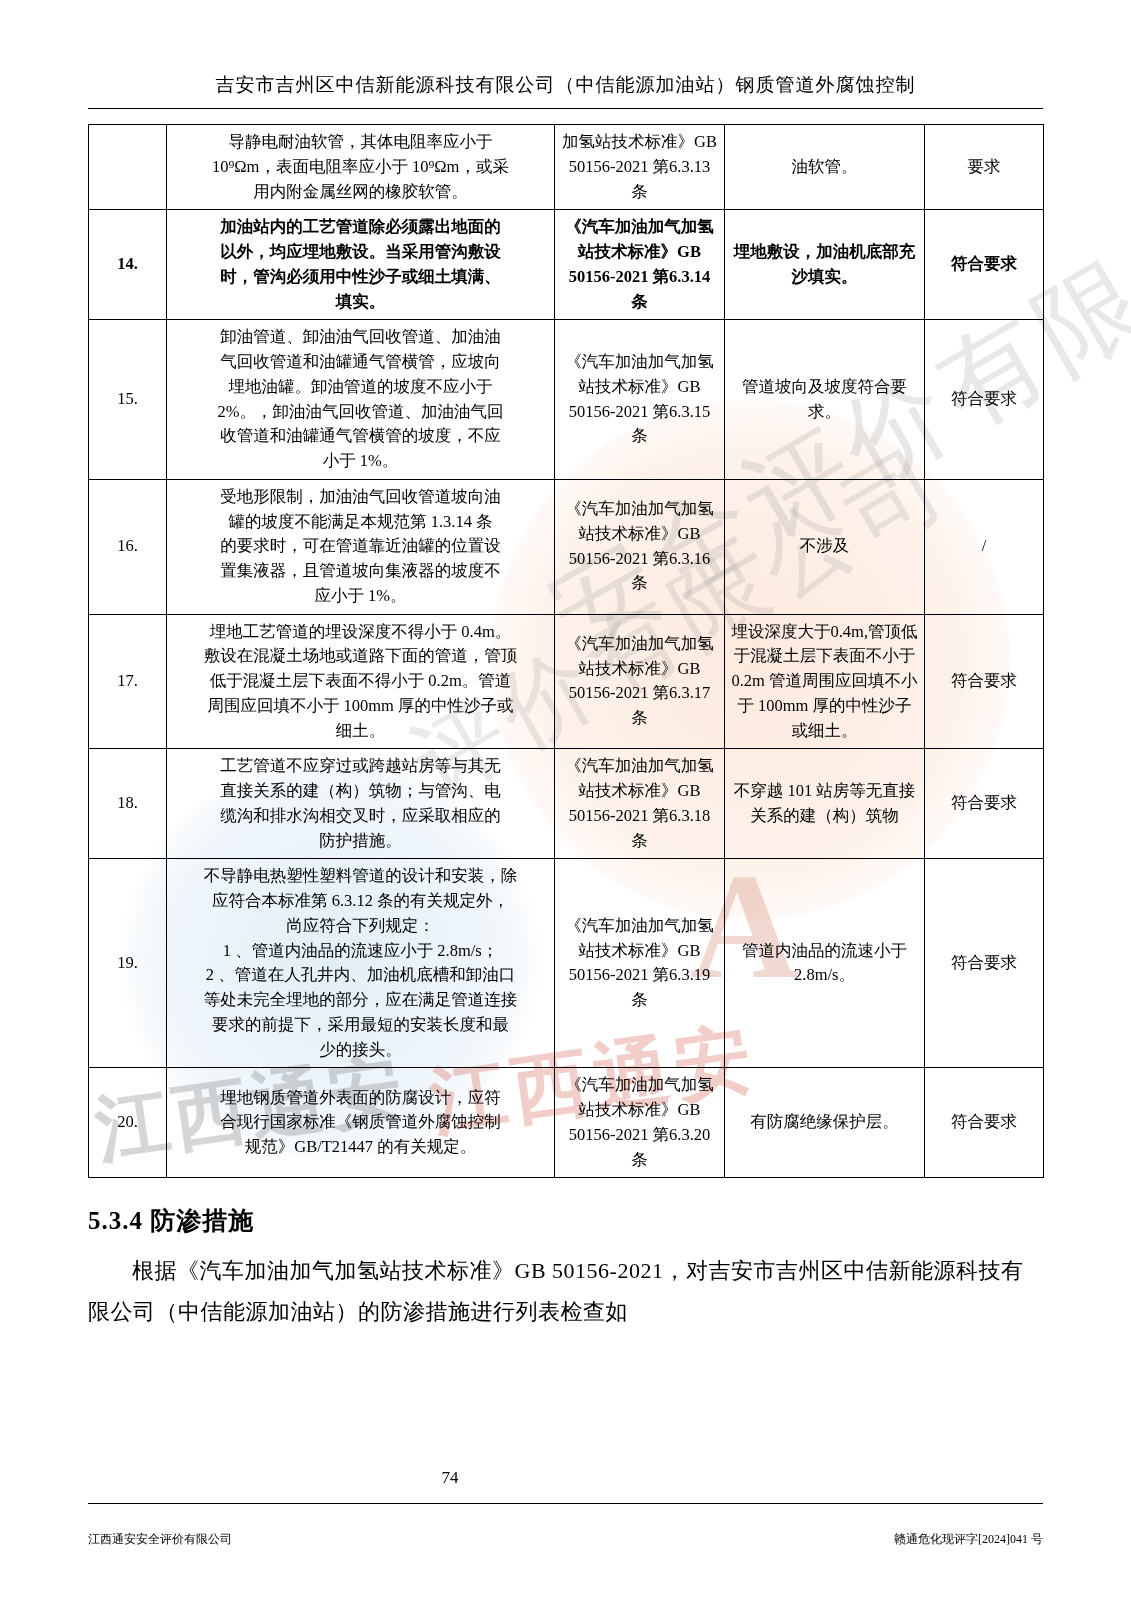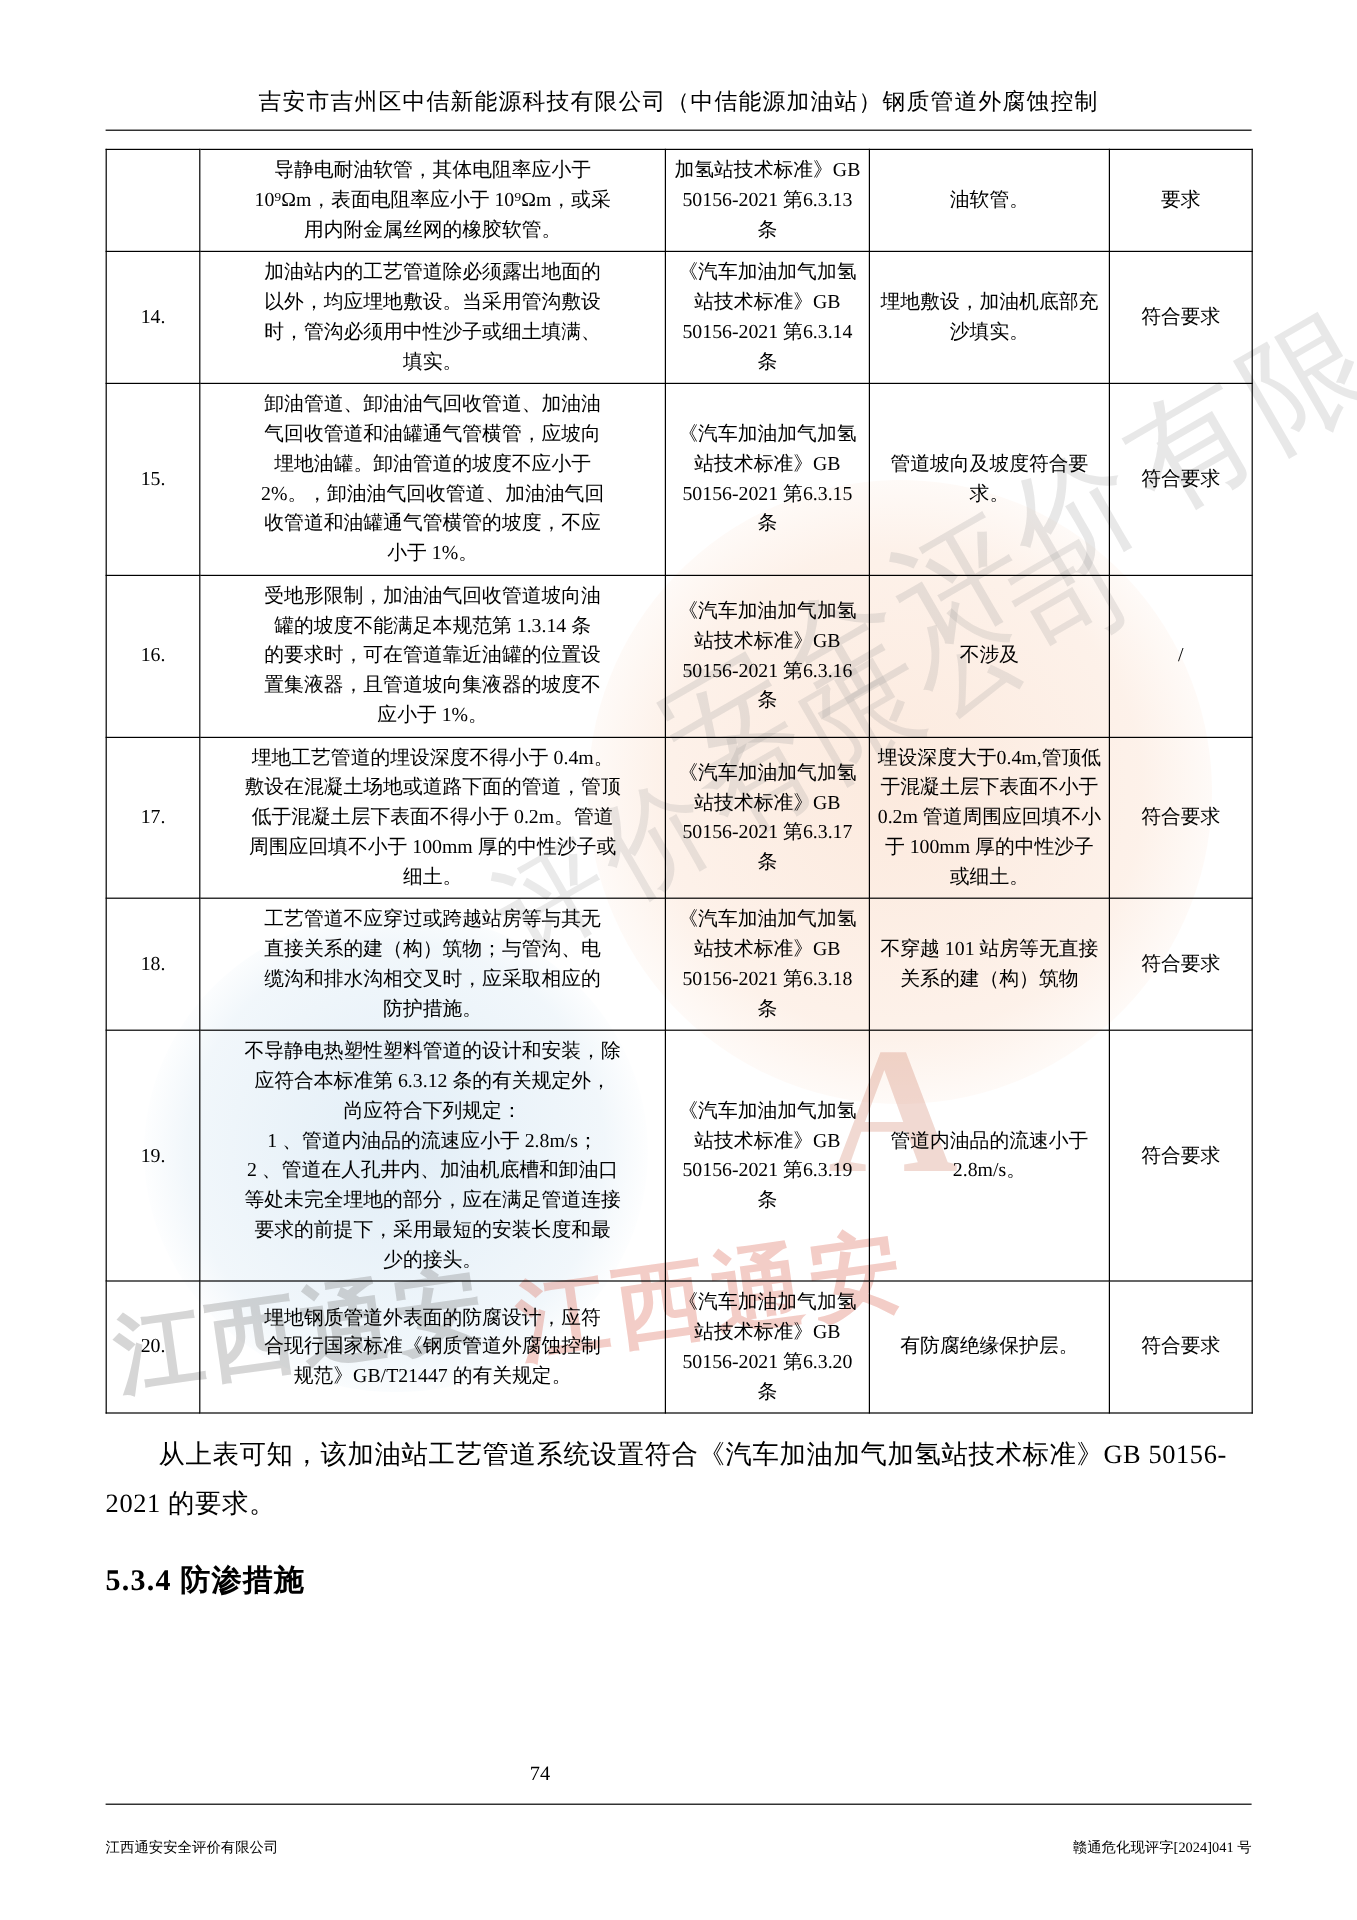--- a/index.html
+++ b/index.html
@@ -135,21 +135,21 @@
     text-align: center;
     font-family: "Liberation Serif", serif;
   }
   col.c-no    { width: 78px; }
   col.c-req   { width: 388px; }
   col.c-std   { width: 170px; }
   col.c-chk   { width: 200px; }
   col.c-res   { width: 119px; }
   td.req { text-align: center; }
   td.req .ind { display: block; }
-  td.bold { font-weight: normal; }
+  td.bold { font-weight: bold; }
   
   .para {
     margin-top: 14px;
     font-size: 22px;
     line-height: 1.85;
     text-indent: 2em;
     letter-spacing: 0.5px;
   }
   h3.section {
     font-size: 25px;
@@ -311,24 +311,24 @@
               <span class="ind">合现行国家标准《钢质管道外腐蚀控制</span>
               <span class="ind">规范》GB/T21447 的有关规定。</span>
             </td>
             <td class="std"><span class="ind">《汽车加油加气</span><span class="ind">加氢站技术标准》</span><span class="ind">GB 50156-2021 第</span><span class="ind">6.3.20 条</span></td>
             <td class="chk"><span class="ind">有防腐绝缘保护层。</span></td>
             <td class="res"><span class="ind">符合</span><span class="ind">要求</span></td>
           </tr>
         </tbody>
     </table>
 
-    <div class="para">从上表可知，该加油站工艺管道系统设置符合《汽车加油加气加氢站技术标准》GB 50156-2021 的要求。</div>
 
     <h3 class="section">5.3.4 防渗措施</h3>
 
+    <div class="para">根据《汽车加油加气加氢站技术标准》GB 50156-2021，对吉安市吉州区中佶新能源科技有限公司（中佶能源加油站）的防渗措施进行列表检查如</div>
   </div>
 
   <div class="pagenum">74</div>
   <div class="footer-rule"></div>
   <div class="footer">
     <span>江西通安安全评价有限公司</span>
     <span>赣通危化现评字[2024]041 号</span>
   </div>
 
 </div>

